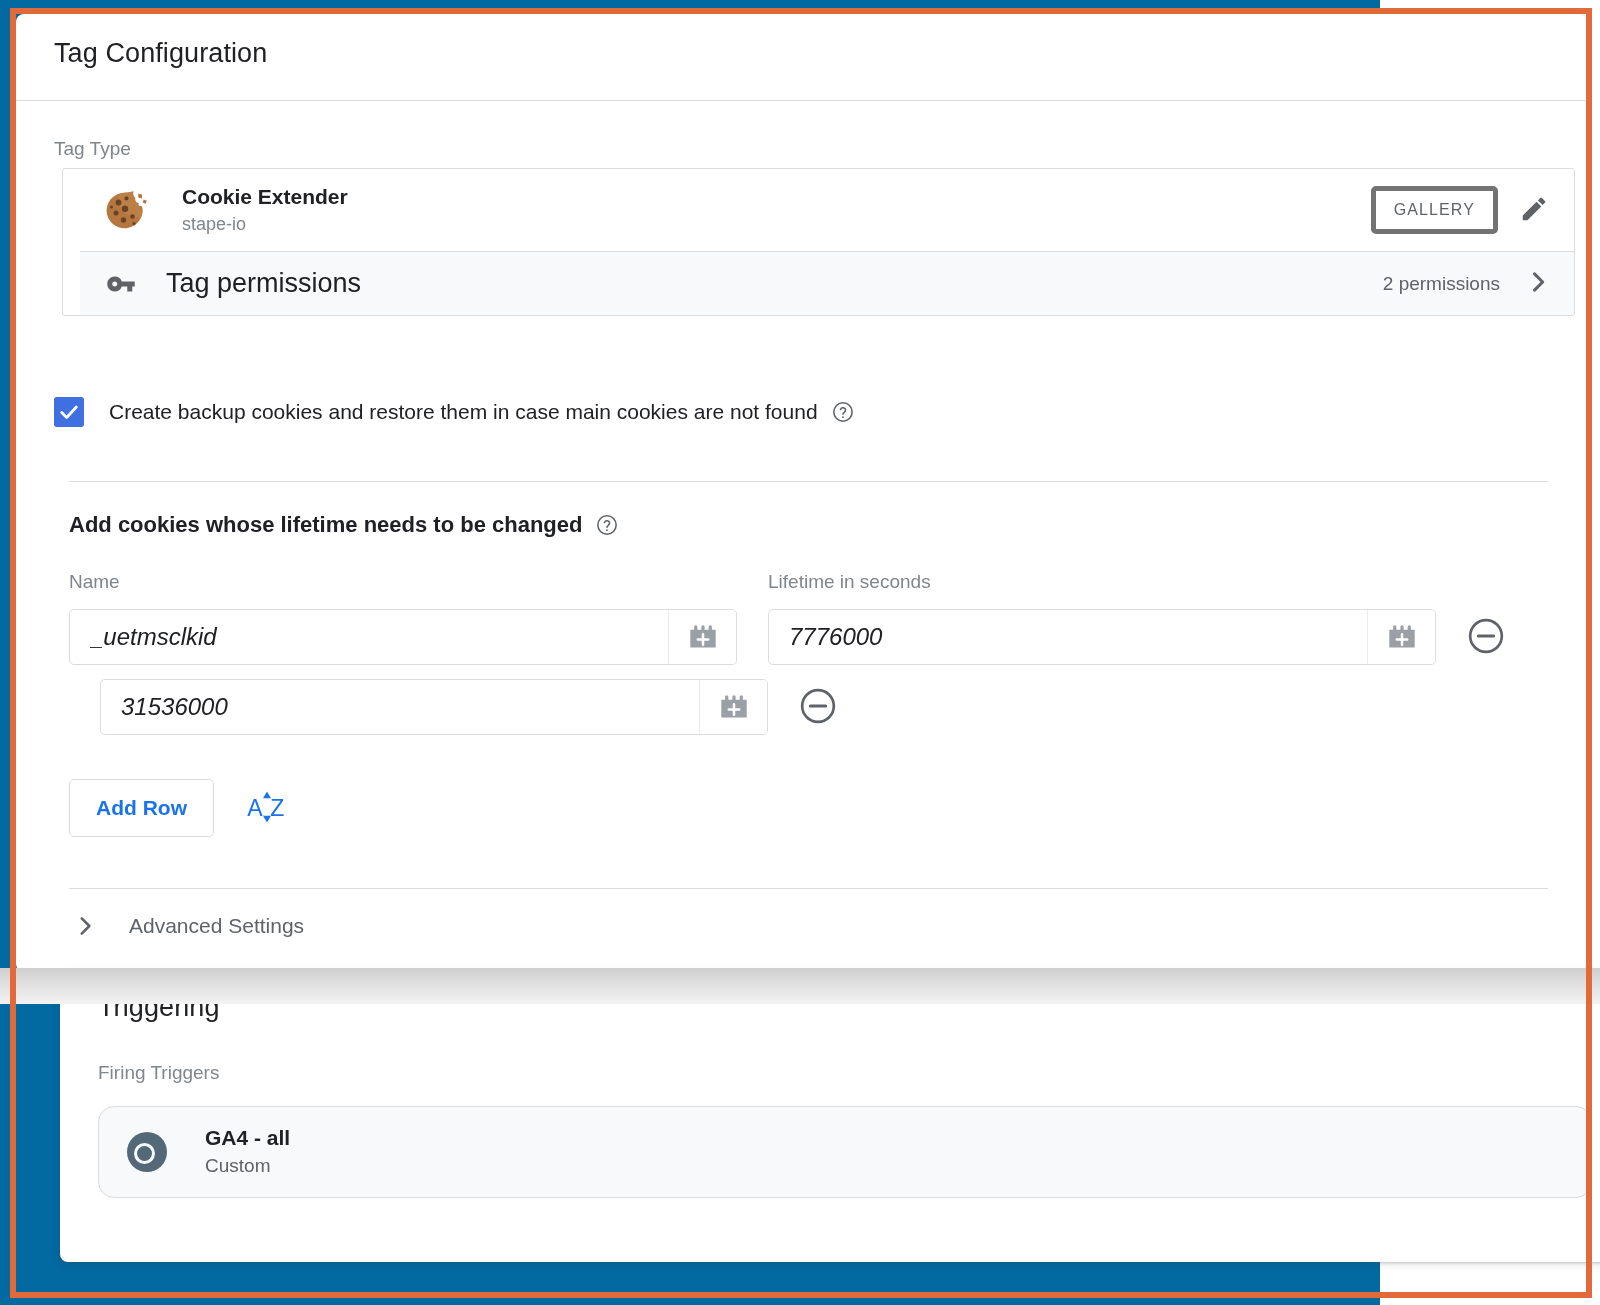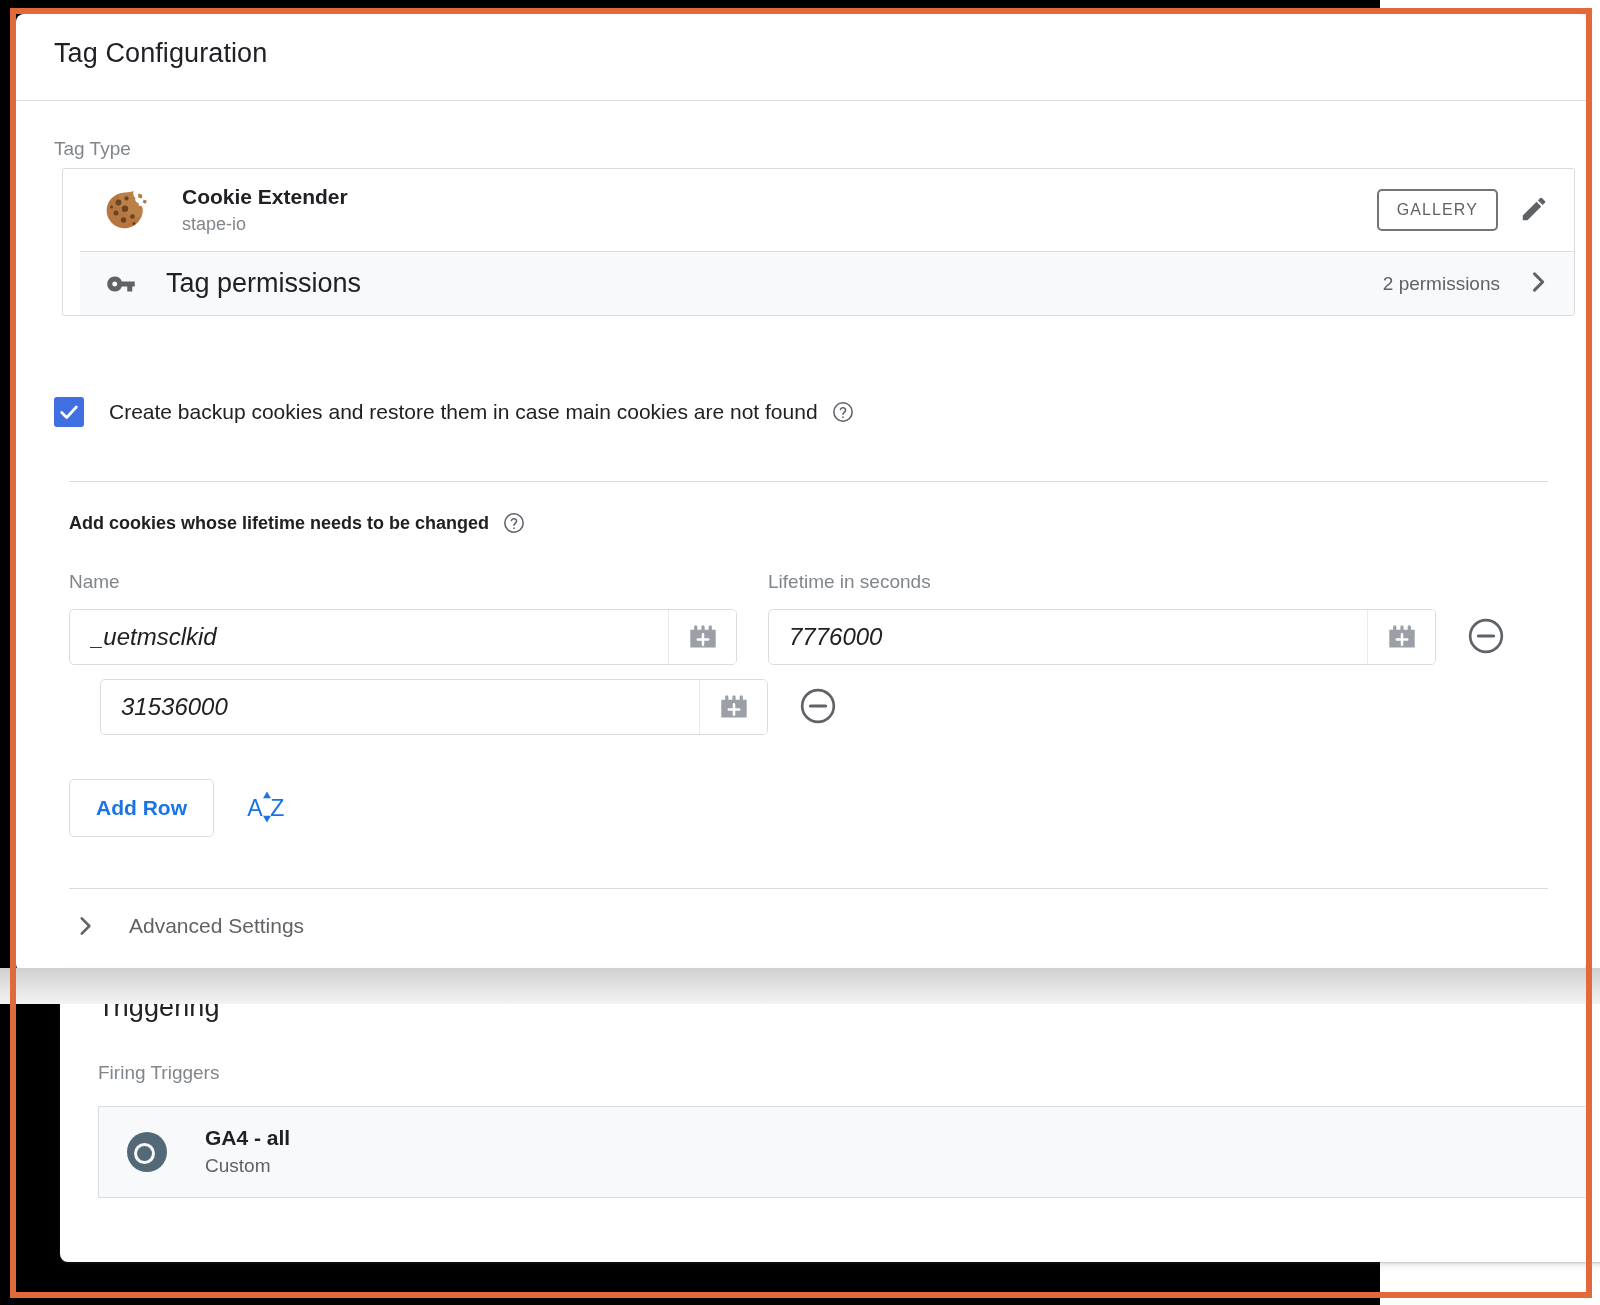--- a/index.html
+++ b/index.html
@@ -13,21 +13,21 @@
     font-family: "Liberation Sans", sans-serif;
     -webkit-font-smoothing: antialiased;
     overflow: hidden;
   }
 
   
   #screen {
     position: relative;
     width: 1380px;
     height: 1305px;
-    background: #000000;
+    background: #0369a1;
     box-sizing: border-box;
   }
   #highlight-frame {
     position: absolute;
     left: 10px;
     top: 8px;
     width: 1582px;
     height: 1290px;
     border: 6px solid #e2693a;
     box-sizing: border-box;
@@ -138,21 +138,21 @@
     color: #202124;
     line-height: 26px;
   }
   .tag-type-vendor {
     font-size: 18px;
     color: #80868b;
     line-height: 24px;
     margin-top: 2px;
   }
   #gallery-button {
-    border: 2px solid #737373;
+    border: 5px solid #737373;
     border-radius: 5px;
     color: #5f6368;
     font-size: 16px;
     letter-spacing: 1.1px;
     padding: 10px 18px;
     background: #ffffff;
     cursor: pointer;
     font-family: "Liberation Sans", sans-serif;
   }
   #edit-pencil-button {
@@ -240,21 +240,21 @@
 
   
   #cookies-section-title-row {
     position: absolute;
     left: 53px;
     top: 498px;
     display: flex;
     align-items: center;
   }
   #cookies-section-title {
-    font-size: 18px;
+    font-size: 22px;
     font-weight: 700;
     color: #202124;
   }
 
   #name-col-label { position: absolute; left: 53px; top: 557px; }
   #lifetime-col-label { position: absolute; left: 752px; top: 557px; }
 
   .sim-table { position: absolute; left: 53px; top: 595px; }
   .sim-row {
     display: flex;
@@ -376,21 +376,21 @@
   
   #triggering-title { position: absolute; left: 38px; top: 20px; }
   #firing-triggers-label { position: absolute; left: 38px; top: 90px; }
   #trigger-item {
     position: absolute;
     left: 38px;
     top: 134px;
     width: 1494px;
     height: 92px;
     border: 1px solid #dadce0;
-    border-radius: 1px;
+    border-radius: 16px;
     background: #f8f9fa;
     display: flex;
     align-items: center;
     padding: 0 26px;
     box-sizing: border-box;
     cursor: pointer;
   }
   #trigger-icon { width: 44px; height: 44px; flex: 0 0 44px; }
   .trigger-text { margin-left: 36px; display: flex; flex-direction: column; }
   .trigger-name { font-size: 21px; font-weight: 700; color: #202124; line-height: 26px; }

